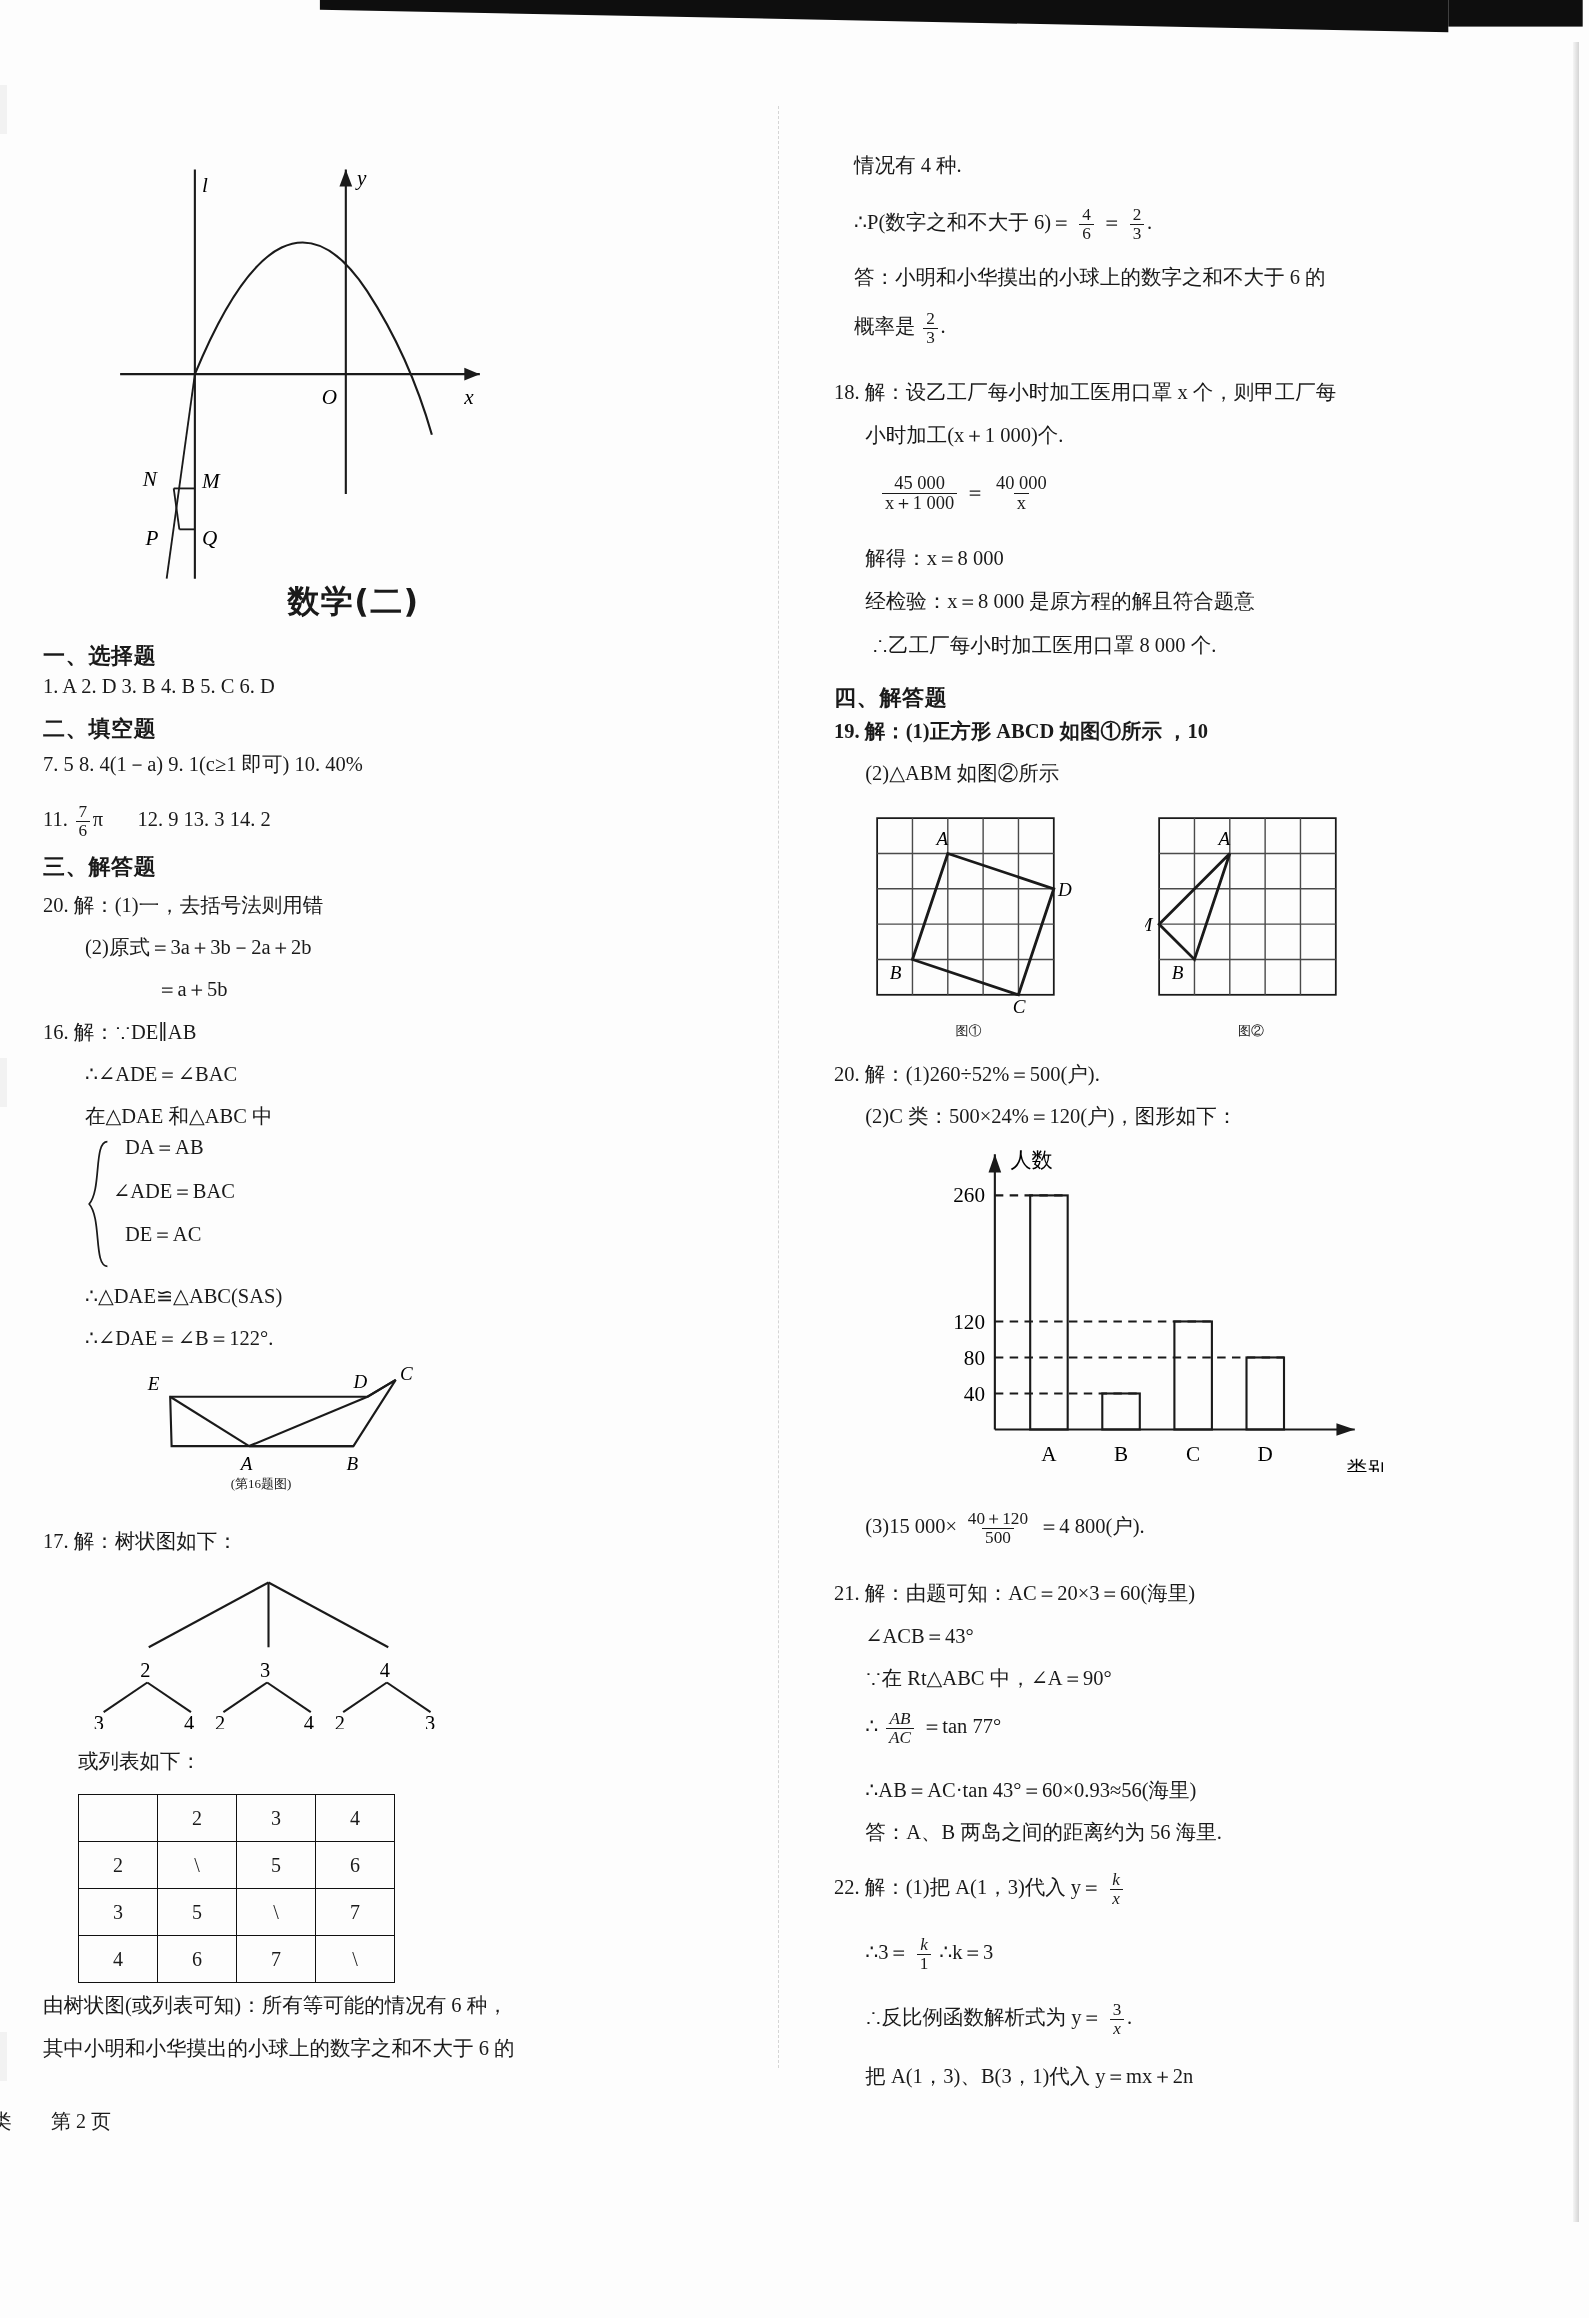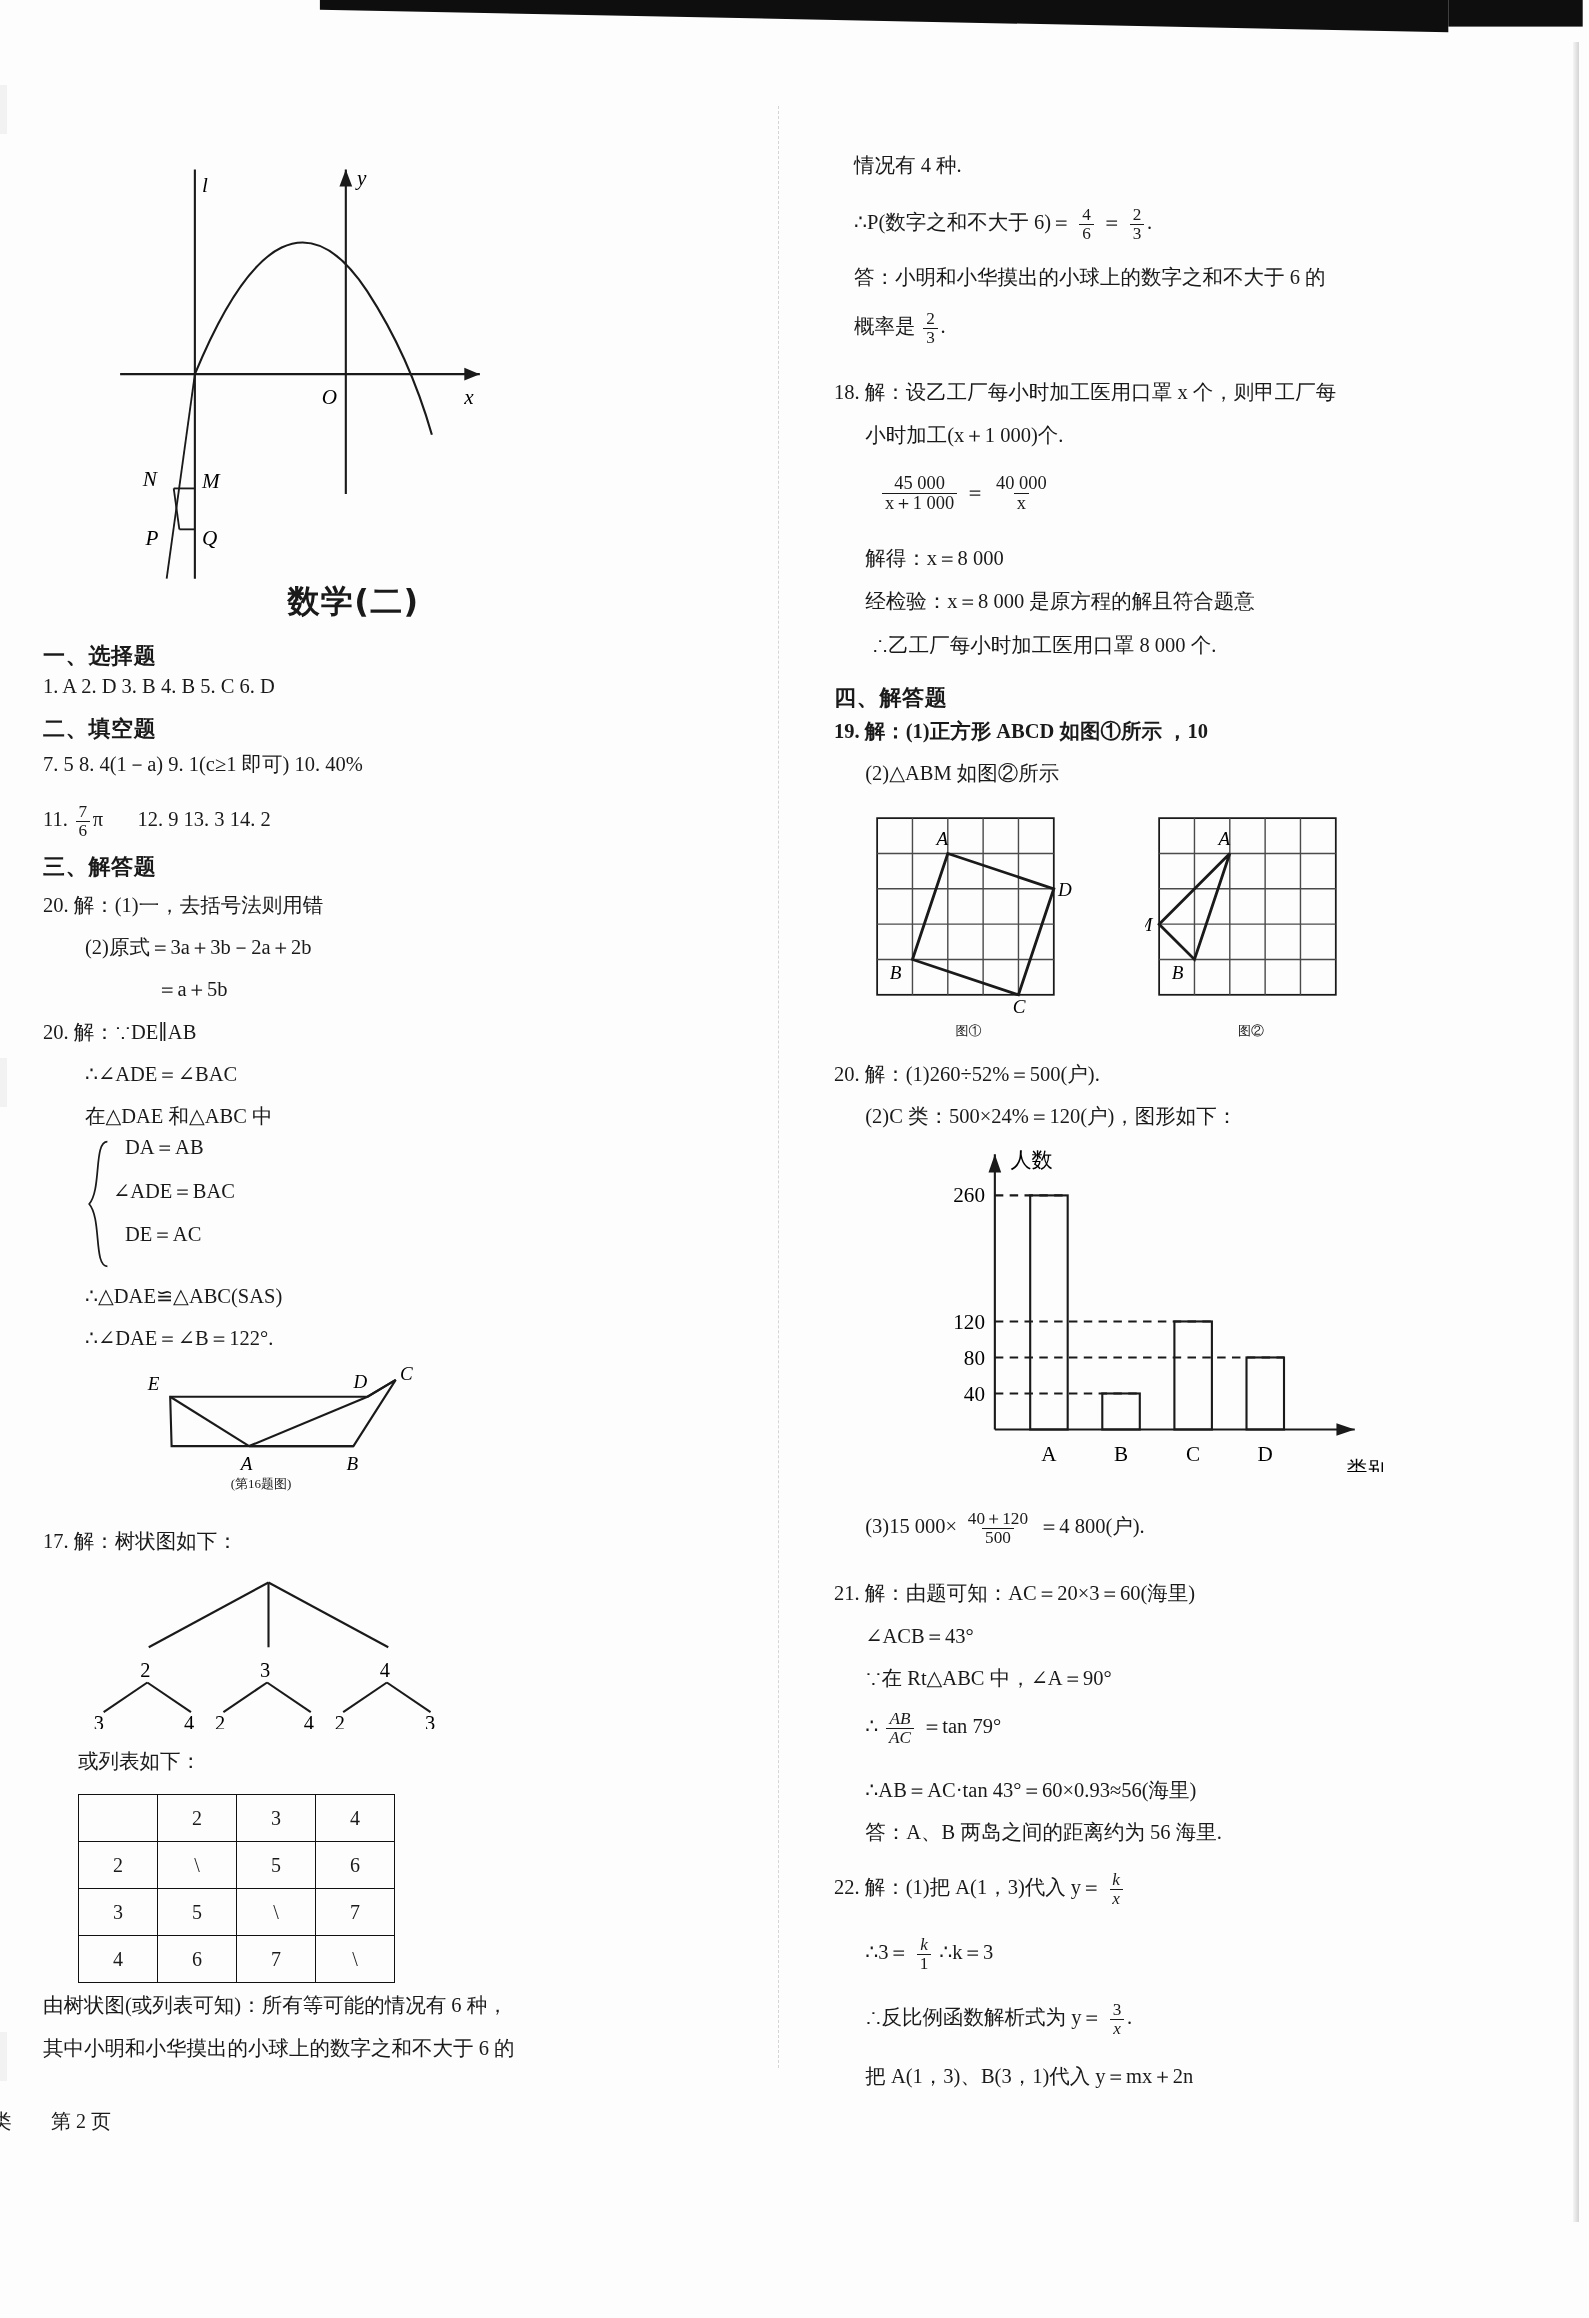--- a/index.html
+++ b/index.html
@@ -105,21 +105,21 @@
     <span style="display:inline-block;width:24px"></span>
     <span>12. 9        13. 3        14. 2</span>
   </div>
 
   <div class="abs sec" style="left:-21px;top:852px;">三、解答题</div>
 
   <div class="abs ln" style="left:-21px;top:895px;">20. 解：(1)一，去括号法则用错</div>
   <div class="abs ln" style="left:21px;top:937px;">(2)原式＝3a＋3b－2a＋2b</div>
   <div class="abs ln" style="left:93px;top:979px;">＝a＋5b</div>
 
-  <div class="abs ln" style="left:-21px;top:1022px;">20. 解：∵DE∥AB</div>
+  <div class="abs ln" style="left:-21px;top:1022px;">16. 解：∵DE∥AB</div>
   <div class="abs ln" style="left:21px;top:1064px;">∴∠ADE＝∠BAC</div>
   <div class="abs ln" style="left:21px;top:1106px;">在△DAE 和△ABC 中</div>
 
   <div class="abs" style="left:21px;top:1137px;">
     <svg width="28" height="128" style="position:absolute;left:0;top:2.8px;" viewBox="0 0 40 182">
       <path d="M32 2 C 12 2, 24 70, 6 91 C 24 112, 12 180, 32 180" fill="none" stroke="#1a1a1a" stroke-width="2.5"></path>
     </svg>
     <div class="ln abs" style="left:40px;top:0;">DA＝AB</div>
     <div class="ln abs" style="left:28px;top:44px;">∠ADE＝BAC</div>
     <div class="ln abs" style="left:40px;top:87px;">DE＝AC</div>
@@ -343,21 +343,21 @@
   <div class="abs ln" style="left:-20px;top:1583px;">21. 解：由题可知：AC＝20×3＝60(海里)</div>
   <div class="abs ln" style="left:11.3px;top:1626px;">∠ACB＝43°</div>
   <div class="abs ln" style="left:11.3px;top:1668px;">∵在 Rt△ABC 中，∠A＝90°</div>
 
   <div class="abs ln" style="left:11.3px;top:1710px;">
     <span>∴</span>
     <span class="frac">
       <span class="num"><i class="v">AB</i></span>
       <span class="den"><i class="v">AC</i></span>
     </span>
-    <span>＝tan 79°</span>
+    <span>＝tan 77°</span>
   </div>
 
   <div class="abs ln" style="left:11.3px;top:1780px;">∴AB＝AC·tan 43°＝60×0.93≈56(海里)</div>
   <div class="abs ln" style="left:11.3px;top:1822px;">答：A、B 两岛之间的距离约为 56 海里.</div>
 
   <div class="abs ln" style="left:-20px;top:1871px;">
     <span>22. 解：(1)把 A(1，3)代入 y＝</span>
     <span class="frac">
       <span class="num"><i class="v">k</i></span>
       <span class="den"><i class="v">x</i></span>

